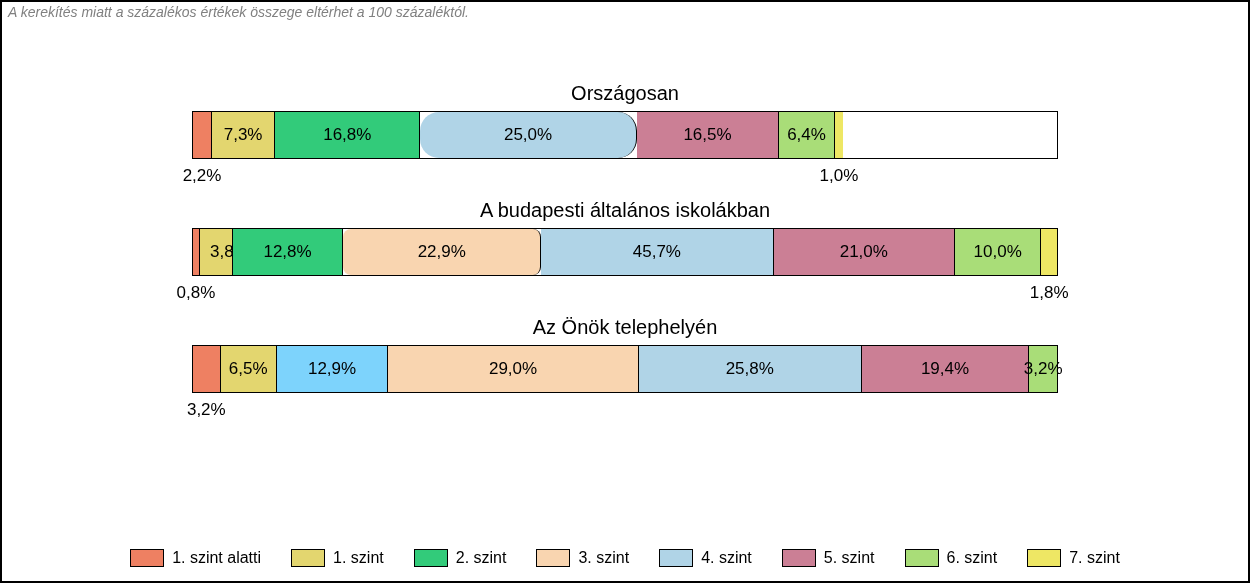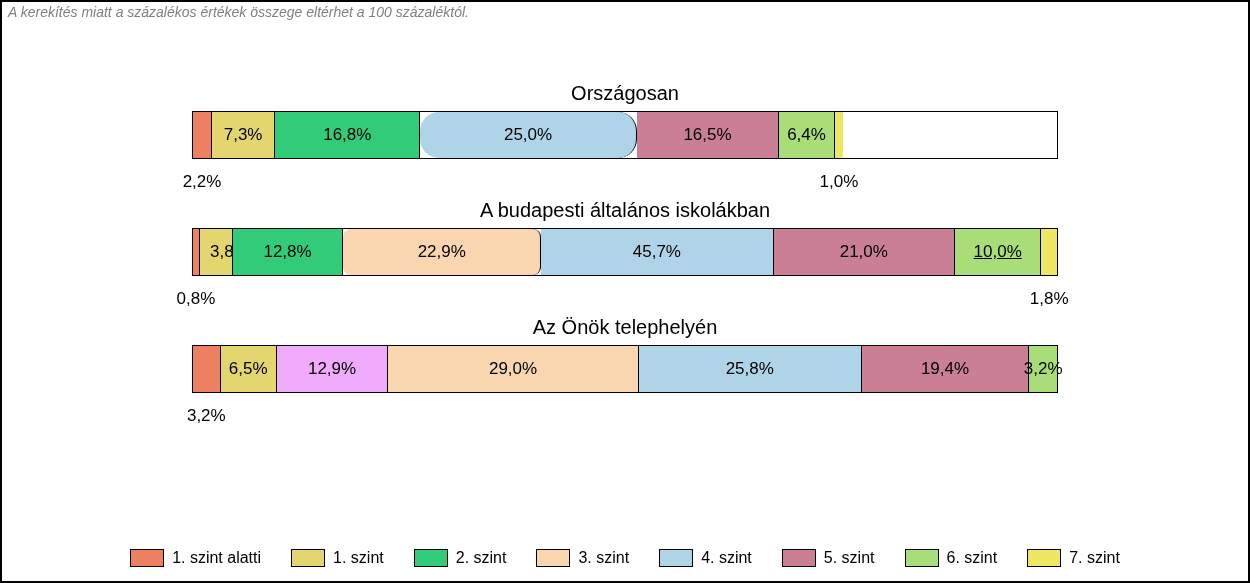--- a/index.html
+++ b/index.html
@@ -62,21 +62,21 @@
     color: #000;
     position: relative;
     white-space: nowrap;
   }
   .seg:last-child { border-right: none; }
   .seg .below {
     position: absolute;
     top: 100%;
     left: 50%;
     transform: translateX(-50%);
-    padding-top: 14px;
+    padding-top: 8px;
     font-size: 17px;
   }
   .legend {
     position: absolute;
     bottom: 14px;
     left: 0;
     right: 0;
     display: flex;
     justify-content: center;
     gap: 30px;
@@ -125,36 +125,36 @@
         <div class="bar-wrap">
           <div class="bar">
             <div class="seg" style="width: 0.8%; background: rgb(238, 128, 98);">
               <span class="below">0,8%</span>
             </div>
             <div class="seg" style="width: 3.8%; background: rgb(227, 214, 111); padding-left: 27px;">3,8%</div>
             <div class="seg" style="width: 12.8%; background: rgb(50, 203, 122);">12,8%</div>
             <div class="seg" style="width: 22.9%; background: rgb(249, 213, 176); border-radius: 8px;">22,9%</div>
             <div class="seg" style="width: 26.9%; background: rgb(176, 212, 231);">45,7%</div>
             <div class="seg" style="width: 21%; background: rgb(203, 127, 149);">21,0%</div>
-            <div class="seg" style="width: 10%; background: rgb(169, 221, 120); text-decoration: underline;">10,0%</div>
+            <div class="seg" style="width: 10%; background: rgb(169, 221, 120);">10,0%</div>
             <div class="seg" style="width: 1.8%; background: rgb(238, 231, 100);">
               <span class="below">1,8%</span>
             </div>
           </div>
         </div>
       </div>
       <div class="row">
         <div class="row-title">Az Önök telephelyén</div>
         <div class="bar-wrap">
           <div class="bar">
             <div class="seg" style="width: 3.2%; background: rgb(238, 128, 98);">
               <span class="below">3,2%</span>
             </div>
             <div class="seg" style="width: 6.5%; background: rgb(227, 214, 111);">6,5%</div>
-            <div class="seg" style="width: 12.9%; background: #f0abfc;">12,9%</div>
+            <div class="seg" style="width: 12.9%; background: #7dd3fc;">12,9%</div>
             <div class="seg" style="width: 29%; background: rgb(249, 213, 176);">29,0%</div>
             <div class="seg" style="width: 25.8%; background: rgb(176, 212, 231);">25,8%</div>
             <div class="seg" style="width: 19.4%; background: rgb(203, 127, 149);">19,4%</div>
             <div class="seg" style="width: 3.2%; background: rgb(169, 221, 120);">3,2%</div>
           </div>
         </div>
       </div>
     </div>
 
   <div class="legend" id="legend">

